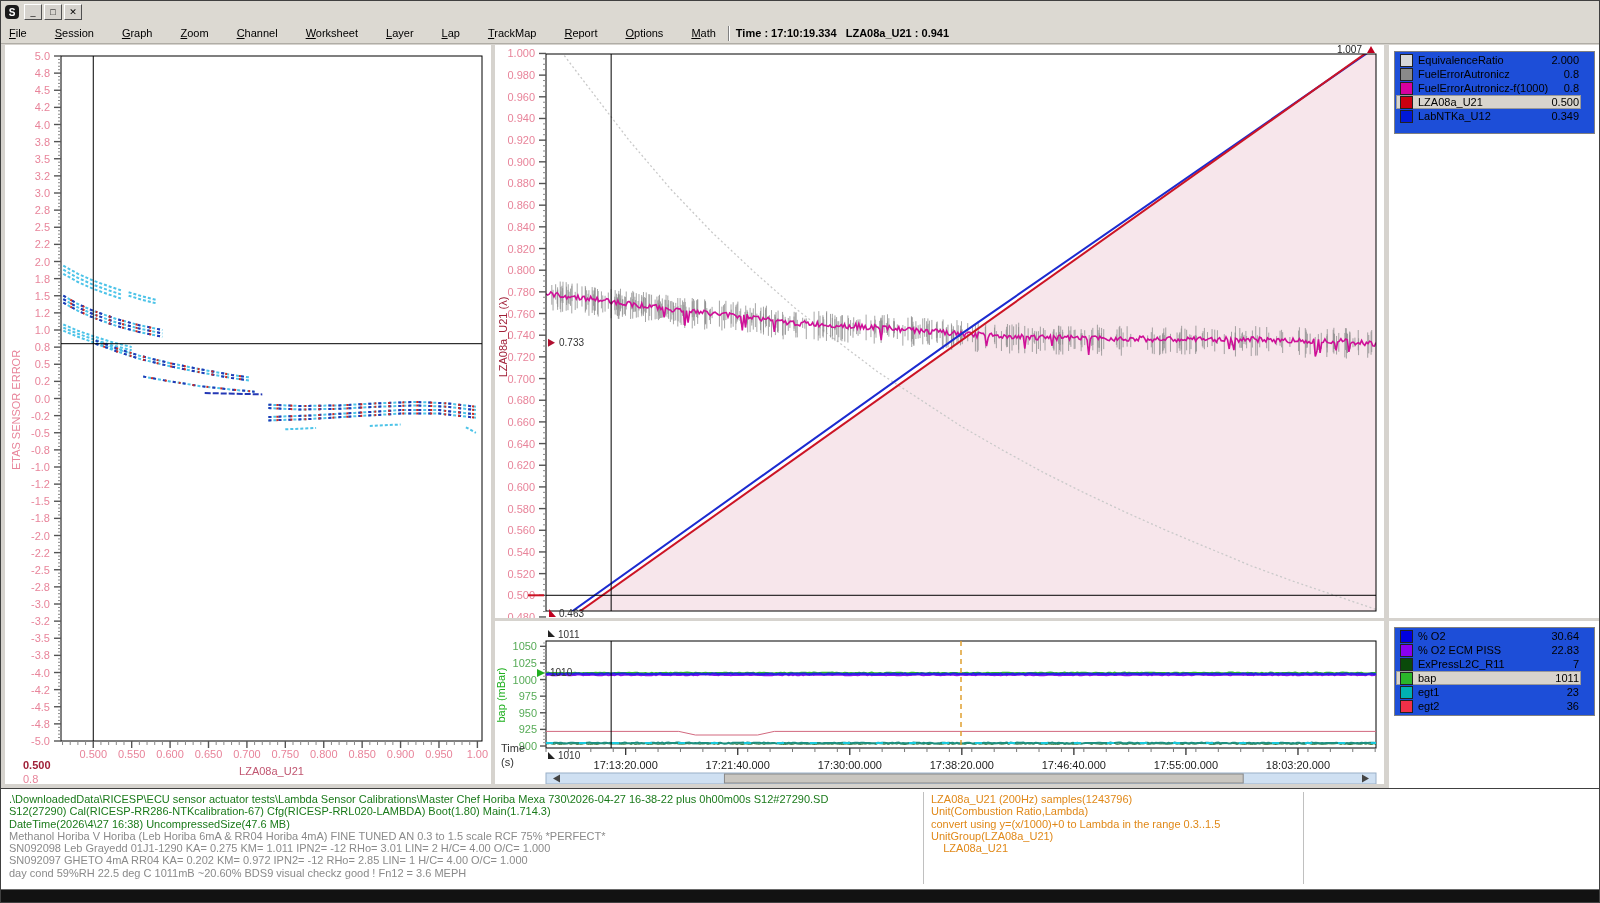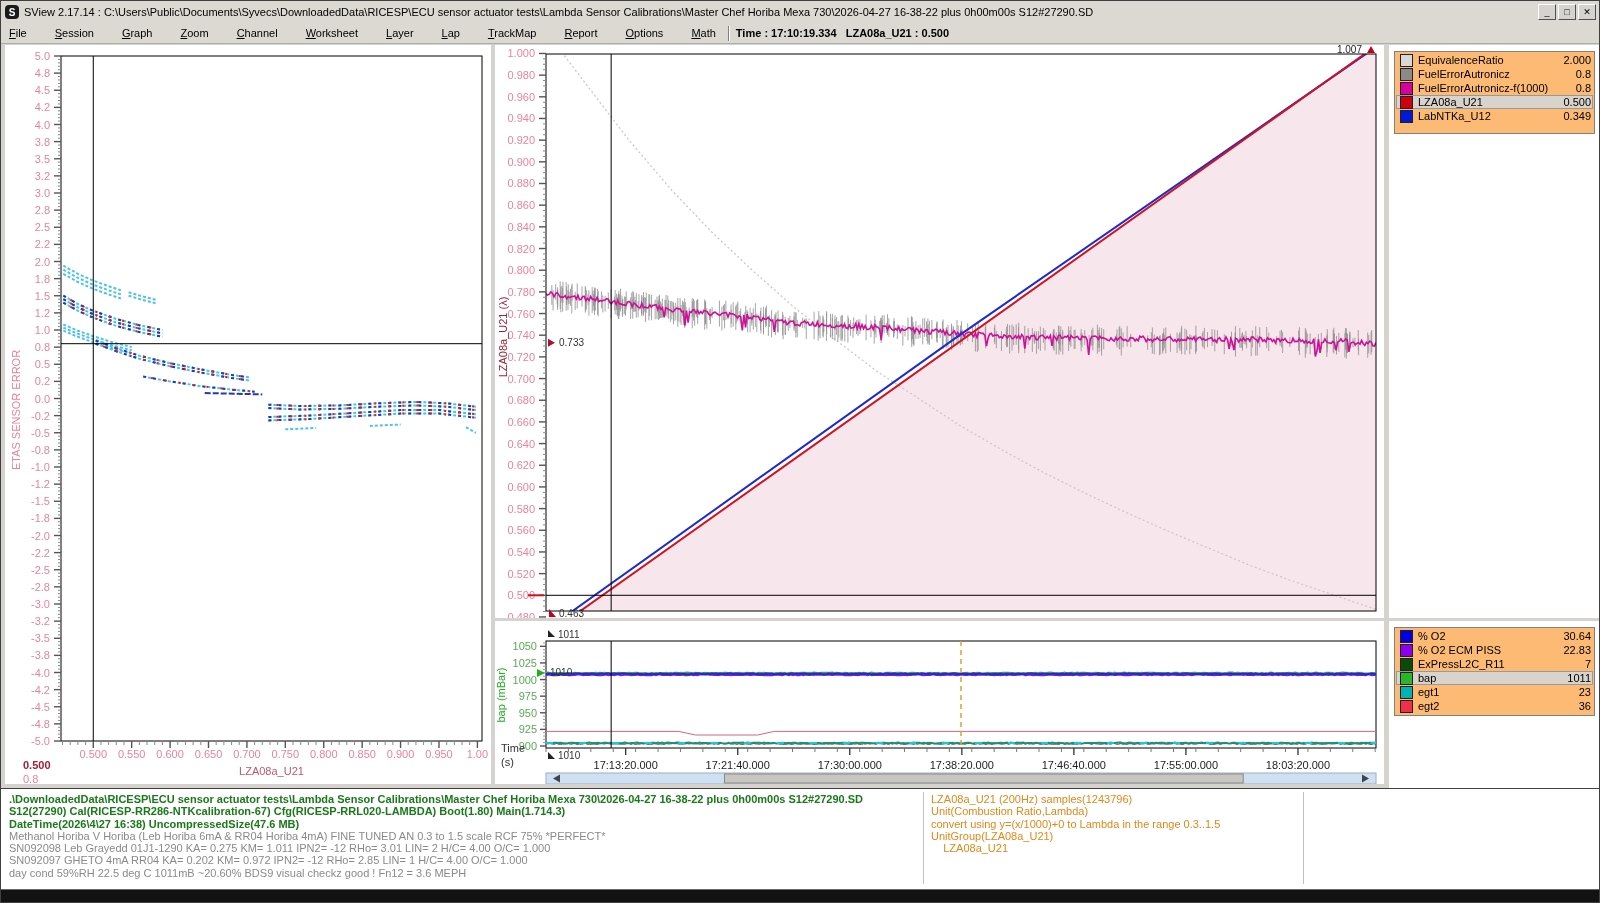--- a/index.html
+++ b/index.html
@@ -14,42 +14,41 @@
   .wbtn{width:16px;height:14px;background:#d6d3ce;border:1px solid;border-color:#fff #505050 #505050 #fff;
         font-size:9px;display:flex;align-items:center;justify-content:center;color:#000;}
   .menubar{position:absolute;left:0;top:22px;width:100%;height:20px;background:#dcd9d2;
            border-bottom:1px solid #b0ada6;display:flex;align-items:center;font-size:11px;}
   .menu-items{display:flex;gap:12px;}
   .menu-item{padding:2px 8px;color:#000;}
   .menu-item .u{text-decoration:underline;}
   .menu-sep{width:1px;height:15px;background:#808080;border-right:1px solid #fff;margin:0 6px 0 4px;}
   .time-status{font-weight:bold;color:#000;white-space:pre;}
   .panel{position:absolute;background:#fff;}
-  .legend-box{margin:6px 5px 0 5px;border:1px solid #808080;background:#fdba74;padding:1px 1px 10px 1px;}
+  .legend-box{margin:6px 5px 0 5px;border:1px solid #808080;background:#1d4ed8;padding:1px 13px 10px 1px;}
   .legend-box.compact{padding-bottom:2px;}
   .lrow{display:flex;align-items:center;height:14px;font-size:11px;color:#000;padding:0 2px;}
   .lrow.sel{background:#d8d4cd;box-shadow:inset 0 0 0 1px #999;}
   .swatch{width:11px;height:11px;border:1px solid #222;margin:0 5px 0 2px;flex:0 0 11px;}
   .lval{margin-left:auto;}
   .footer{position:absolute;left:0;top:787px;width:100%;height:100px;background:#fff;border-top:1px solid #404040;}
   .fcol{position:absolute;top:4px;font-size:11px;line-height:12.3px;white-space:pre;}
   .fdiv{position:absolute;top:3px;height:92px;width:1px;background:#c0c0c0;}
-  .ln-green{color:#1a7a1a;font-weight:bold;}
+  .ln-green{color:#1a7a1a;}
   .ln-gray{color:#8a8a8a;}
   .ln-orange{color:#e08818;}
   .ln-black{color:#1a1a1a;}
   .bottom-bar{position:absolute;left:0;top:888px;width:100%;height:15px;background:#121212;border-top:1px solid #6a6a6a;}
 </style>
 </head>
 <body>
 
 <div id="app">
   <div class="titlebar">
     <div class="app-icon">S</div>
-    <div class="title-text">SView 2.17.14  :  C:\Users\Public\Documents\Syvecs\DownloadedData\RICESP\ECU sensor actuator tests\Lambda Sensor Calibrations\Master Chef Horiba Mexa 730\2026-04-27 16-38-22 plus 0h00m00s S12#27290.SD</div>
     <div class="win-btns">
       <div class="wbtn">_</div>
       <div class="wbtn">□</div>
       <div class="wbtn">✕</div>
     </div>
   </div>
 
   <div class="menubar">
     <div id="menu-items" class="menu-items">
         <div class="menu-item"><span class="u">F</span>ile</div>
@@ -59,21 +58,21 @@
         <div class="menu-item"><span class="u">C</span>hannel</div>
         <div class="menu-item"><span class="u">W</span>orksheet</div>
         <div class="menu-item"><span class="u">L</span>ayer</div>
         <div class="menu-item"><span class="u">L</span>ap</div>
         <div class="menu-item"><span class="u">T</span>rackMap</div>
         <div class="menu-item"><span class="u">R</span>eport</div>
         <div class="menu-item"><span class="u">O</span>ptions</div>
         <div class="menu-item"><span class="u">M</span>ath</div>
       </div>
     <div class="menu-sep"></div>
-    <div class="time-status">Time : 17:10:19.334   LZA08a_U21 : 0.500</div>
+    <div class="time-status">Time : 17:10:19.334   LZA08a_U21 : 0.941</div>
   </div>
 
   <div id="left-plot" class="panel" style="left:4px;top:44px;width:486px;height:739px"><svg width="486" height="739">
         <rect x="56" y="11" width="421" height="685" fill="#fff" stroke="#000"></rect>
         <g>
           <line x1="53" y1="692.5749999999999" x2="56" y2="692.5749999999999" stroke="#888"></line>
           <line x1="53" y1="689.15" x2="56" y2="689.15" stroke="#888"></line>
           <line x1="53" y1="685.725" x2="56" y2="685.725" stroke="#888"></line>
           <line x1="53" y1="682.3000000000001" x2="56" y2="682.3000000000001" stroke="#888"></line>
           <line x1="53" y1="675.4499999999999" x2="56" y2="675.4499999999999" stroke="#888"></line>

